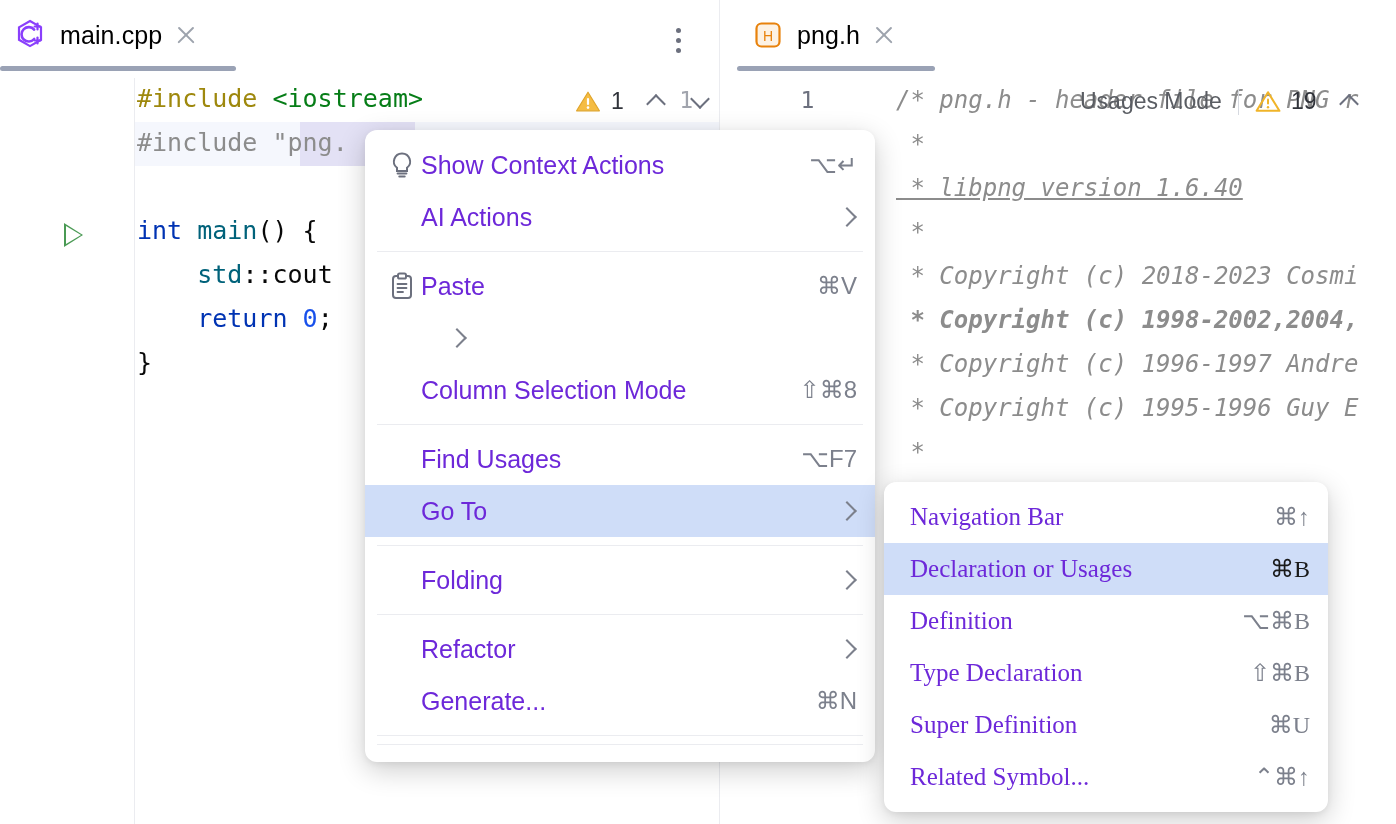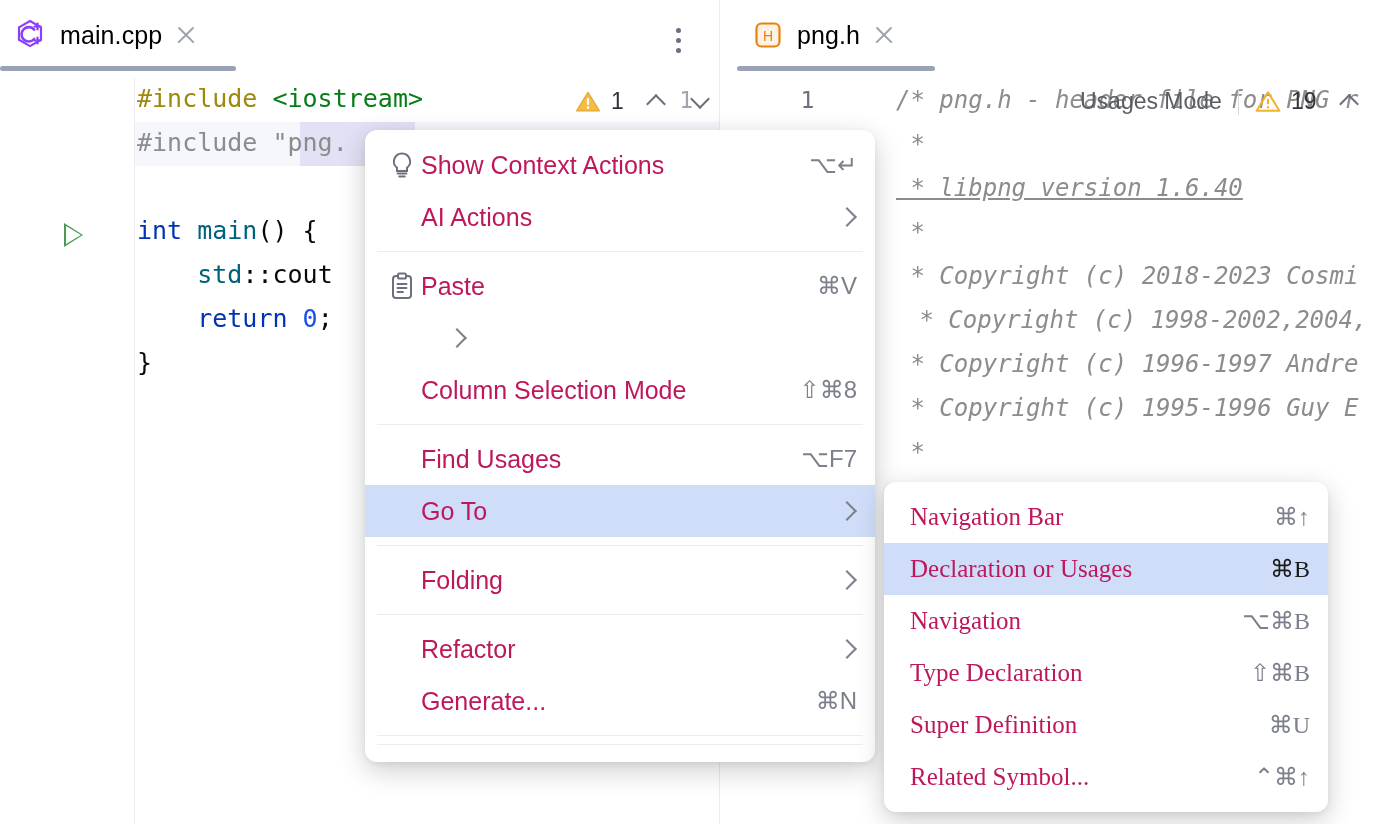--- a/index.html
+++ b/index.html
@@ -84,21 +84,21 @@
     border-radius: 12px;
     box-shadow: 0 2px 6px rgba(0,0,0,.06), 0 8px 28px rgba(0,0,0,.20);
     padding: 9px 0;
     z-index: 20;
   }
   .menu-item {
     position: relative; display: flex; align-items: center;
     height: 52px; padding: 0 18px 0 18px; cursor: default;
   }
   .menu-item .mi-icon { width: 38px; flex: none; display: flex; align-items: center; justify-content: center; }
-  .menu-item .mi-label { font-size: 25px; color: #be185d; white-space: nowrap; flex: 1; }
+  .menu-item .mi-label { font-size: 25px; color: #6d28d9; white-space: nowrap; flex: 1; }
   .menu-item .mi-accel { font-size: 24px; color: #7c808c; white-space: nowrap; margin-left: 26px; }
   .menu-item .mi-arrow { width: 20px; margin-left: 26px; position: relative; height: 20px; flex:none; }
   .menu-item .mi-arrow::before { content:""; position:absolute; left:3px; top:3px; width:12px; height:12px; border-right:2.6px solid #7c808c; border-bottom:2.6px solid #7c808c; transform: rotate(-45deg); }
   .menu-item.selected { background: #cfddf8; }
   .menu-item.selected .mi-accel { color: #1a1a1a; }
   .menu-sep { height: 1px; background: #ebecf0; margin: 8px 12px; }
 
   .submenu .menu-item { padding-left: 26px; }
   .submenu .menu-item .mi-label { font-size: 25px; }
 
@@ -212,21 +212,21 @@
       <span class="cnt">19</span>
       <span class="chev" style="margin-left:12px;"></span>
     </div>
 
     <div id="right-code">
         <div class="code right" style="top: 8px; left: 176px;">/* png.h - header file for PNG r</div>
         <div class="code right" style="top: 52px; left: 176px;"> *</div>
         <div class="code right" style="top: 96px; left: 176px; text-decoration: underline;"> * libpng version 1.6.40</div>
         <div class="code right" style="top: 140px; left: 176px;"> *</div>
         <div class="code right" style="top: 184px; left: 176px;"> * Copyright (c) 2018-2023 Cosmi</div>
-        <div class="code right" style="top: 228px; left: 185px;"> * Copyright (c) 1998-2002,2004,</div>
+        <div class="code right" style="top: 228px; left: 176px; font-weight: bold;"> * Copyright (c) 1998-2002,2004,</div>
         <div class="code right" style="top: 272px; left: 176px;"> * Copyright (c) 1996-1997 Andre</div>
         <div class="code right" style="top: 316px; left: 176px;"> * Copyright (c) 1995-1996 Guy E</div>
         <div class="code right" style="top: 360px; left: 176px;"> *</div>
         <div class="code right" style="top: 404px; left: 176px;"> * der t</div>
         <div class="code right" style="top: 448px; left: 176px;"> *</div>
         <div class="code right" style="top: 492px; left: 176px;"> *</div>
         <div class="code right" style="top: 536px; left: 176px;"> * May 1</div>
         <div class="code right" style="top: 580px; left: 176px;"> * June</div>
         <div class="code right" style="top: 624px; left: 176px;"> * Janua</div>
         <div class="code right" style="top: 668px; left: 176px;"> * )</div>
@@ -310,21 +310,21 @@
   <div class="menu submenu" id="goto-menu" style="left:884px; top:482px; width:444px;font-family:Liberation Serif, serif;">
       <div class="menu-item">
         <span class="mi-label">Navigation Bar</span>
         <span class="mi-accel">⌘↑</span>
       </div>
       <div class="menu-item selected">
         <span class="mi-label">Declaration or Usages</span>
         <span class="mi-accel">⌘B</span>
       </div>
       <div class="menu-item">
-        <span class="mi-label">Navigation</span>
+        <span class="mi-label">Definition</span>
         <span class="mi-accel">⌥⌘B</span>
       </div>
       <div class="menu-item">
         <span class="mi-label">Type Declaration</span>
         <span class="mi-accel">⇧⌘B</span>
       </div>
       <div class="menu-item">
         <span class="mi-label">Super Definition</span>
         <span class="mi-accel">⌘U</span>
       </div>

